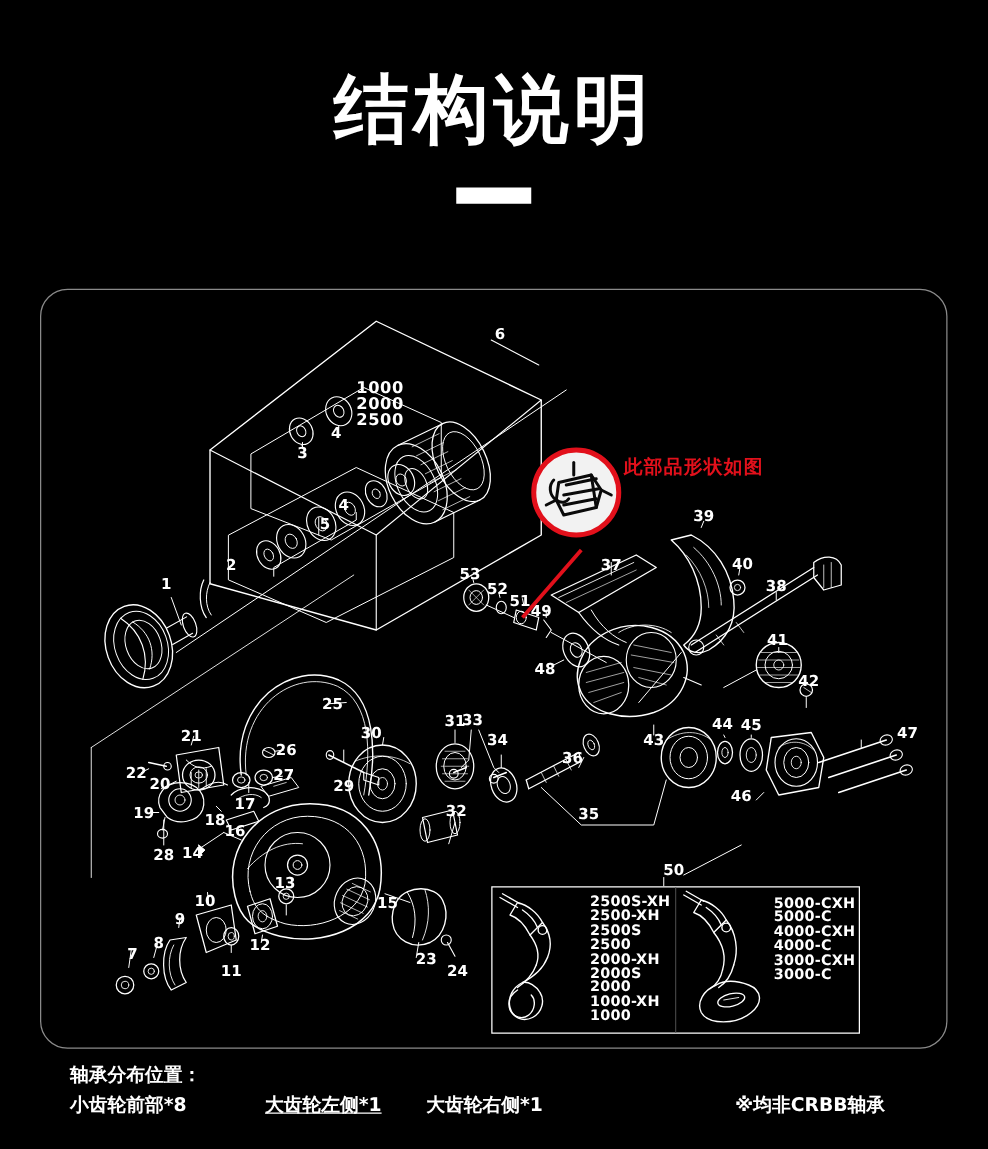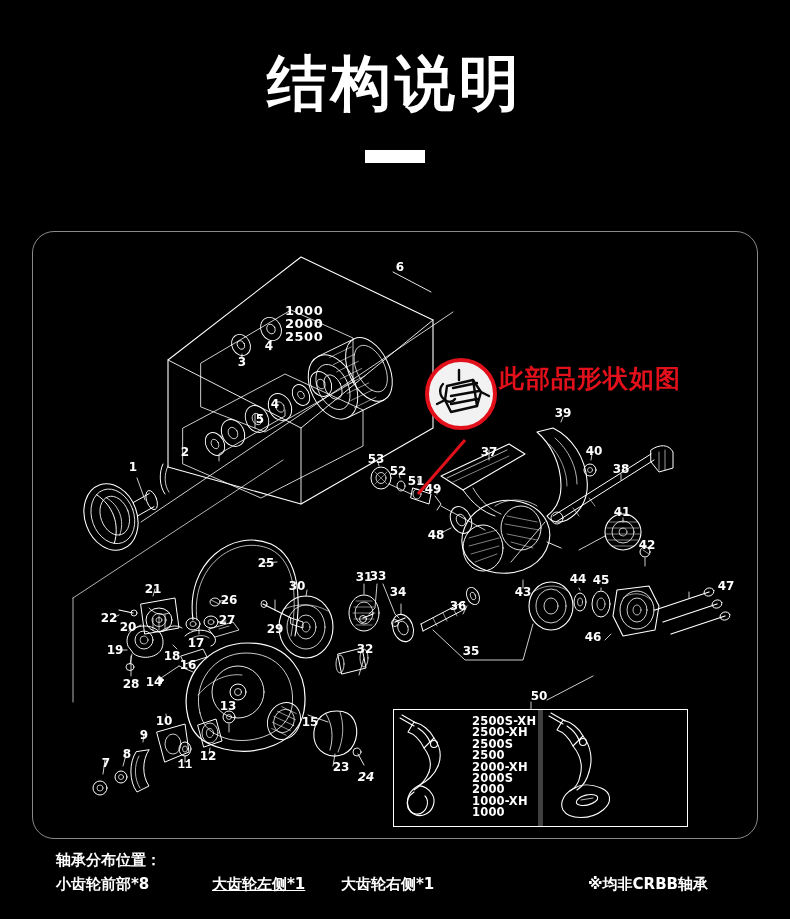--- a/index.html
+++ b/index.html
@@ -22,21 +22,20 @@
     background: #000000;
   }
 
   
   .header {
     position: absolute;
     left: 0;
     top: 0;
     width: 692px;
     height: 210px;
-    font-family: Liberation Mono, monospace;
   }
   .page-title {
     position: absolute;
     left: 0;
     top: 58px;
     width: 790px;
     text-align: center;
     font-size: 60px;
     font-weight: 700;
     letter-spacing: 4px;
@@ -109,21 +108,21 @@
     border-radius: 50%;
     background: #f2f2f2;
     border: 4px solid #e2101b;
     box-sizing: border-box;
     overflow: hidden;
   }
   .callout-text {
     position: absolute;
     left: 498px;
     top: 365px;
-    font-size: 25px;
+    font-size: 15px;
     font-weight: 700;
     color: #e2101b;
     letter-spacing: 1px;
     line-height: 1;
     white-space: nowrap;
   }
 
   
   .handle-boxes {
     position: absolute;
@@ -137,21 +136,21 @@
     background: #000000;
   }
   .handle-box {
     position: relative;
     flex: 1;
     box-sizing: border-box;
     display: flex;
     align-items: flex-start;
   }
   .handle-box.left {
-    border-right: 5px solid #404040;
+    border-right: 1px solid #404040;
   }
   .handle-art {
     position: relative;
     width: 78px;
     height: 116px;
     flex: 0 0 78px;
   }
   .model-list {
     font-size: 11.5px;
     font-weight: 700;
@@ -562,34 +561,34 @@
           <div class="part-num" style="left: 152px; top: 220px;">2</div>
           <div class="part-num" style="left: 209px; top: 130px;">3</div>
           <div class="part-num" style="left: 236px; top: 114px;">4</div>
           <div class="part-num" style="left: 242px; top: 172px;">4</div>
           <div class="part-num" style="left: 227px; top: 187px;">5</div>
           <div class="part-num" style="left: 367px; top: 35px;">6</div>
           <div class="part-num" style="left: 73px; top: 531px;">7</div>
           <div class="part-num" style="left: 94px; top: 522px;">8</div>
           <div class="part-num" style="left: 111px; top: 503px;">9</div>
           <div class="part-num" style="left: 131px; top: 489px;">10</div>
-          <div class="part-num" style="left: 152px; top: 533px; font-family: Liberation Mono, monospace;">11</div>
+          <div class="part-num" style="left: 152px; top: 545px;">11</div>
           <div class="part-num" style="left: 175px; top: 524px;">12</div>
           <div class="part-num" style="left: 195px; top: 474px;">13</div>
           <div class="part-num" style="left: 121px; top: 450px;">14</div>
           <div class="part-num" style="left: 277px; top: 490px;">15</div>
           <div class="part-num" style="left: 155px; top: 433px;">16</div>
           <div class="part-num" style="left: 163px; top: 411px;">17</div>
           <div class="part-num" style="left: 139px; top: 424px;">18</div>
           <div class="part-num" style="left: 82px; top: 418px;">19</div>
           <div class="part-num" style="left: 95px; top: 395px;">20</div>
           <div class="part-num" style="left: 120px; top: 357px;">21</div>
           <div class="part-num" style="left: 76px; top: 386px;">22</div>
           <div class="part-num" style="left: 308px; top: 535px;">23</div>
-          <div class="part-num" style="left: 333px; top: 545px; font-style: italic;">24</div>
+          <div class="part-num" style="left: 333px; top: 545px;">24</div>
           <div class="part-num" style="left: 233px; top: 331px;">25</div>
           <div class="part-num" style="left: 196px; top: 368px;">26</div>
           <div class="part-num" style="left: 194px; top: 388px;">27</div>
           <div class="part-num" style="left: 98px; top: 452px;">28</div>
           <div class="part-num" style="left: 242px; top: 363px; margin-top: 34px;">29</div>
           <div class="part-num" style="left: 264px; top: 354px;">30</div>
           <div class="part-num" style="left: 331px; top: 345px;">31</div>
           <div class="part-num" style="left: 332px; top: 417px;">32</div>
           <div class="part-num" style="left: 345px; top: 344px;">33</div>
           <div class="part-num" style="left: 365px; top: 360px;">34</div>
@@ -686,20 +685,28 @@
             <ellipse cx="40" cy="32" rx="3.5" ry="3.5"></ellipse>
             <path d="M46 62 C44 70 40 76 34 80"></path>
             <path d="M37 66 C36 72 32 78 27 81"></path>
             <path d="M32 78 C22 82 16 92 20 100 C26 110 48 110 60 100
                      C70 92 68 82 58 78 C48 74 38 74 32 78 Z"></path>
             <ellipse cx="44" cy="90" rx="11" ry="5" transform="rotate(-14 44 90)"></ellipse>
             <path d="M38 90 L50 88" stroke-width="0.7"></path>
           </g>
         </svg>
       </div>
+      <div class="model-list right">
+        <div>5000-CXH</div>
+        <div>5000-C</div>
+        <div>4000-CXH</div>
+        <div>4000-C</div>
+        <div>3000-CXH</div>
+        <div>3000-C</div>
+      </div>
     </div>
 
   </div>
 
   <div class="footer">
     <div class="footer-title">轴承分布位置：</div>
     <div class="footer-item fi-0">小齿轮前部*8</div>
     <div class="footer-item fi-1">大齿轮左侧*1</div>
     <div class="footer-item fi-2">大齿轮右侧*1</div>
     <div class="footer-note">※均非CRBB轴承</div>

